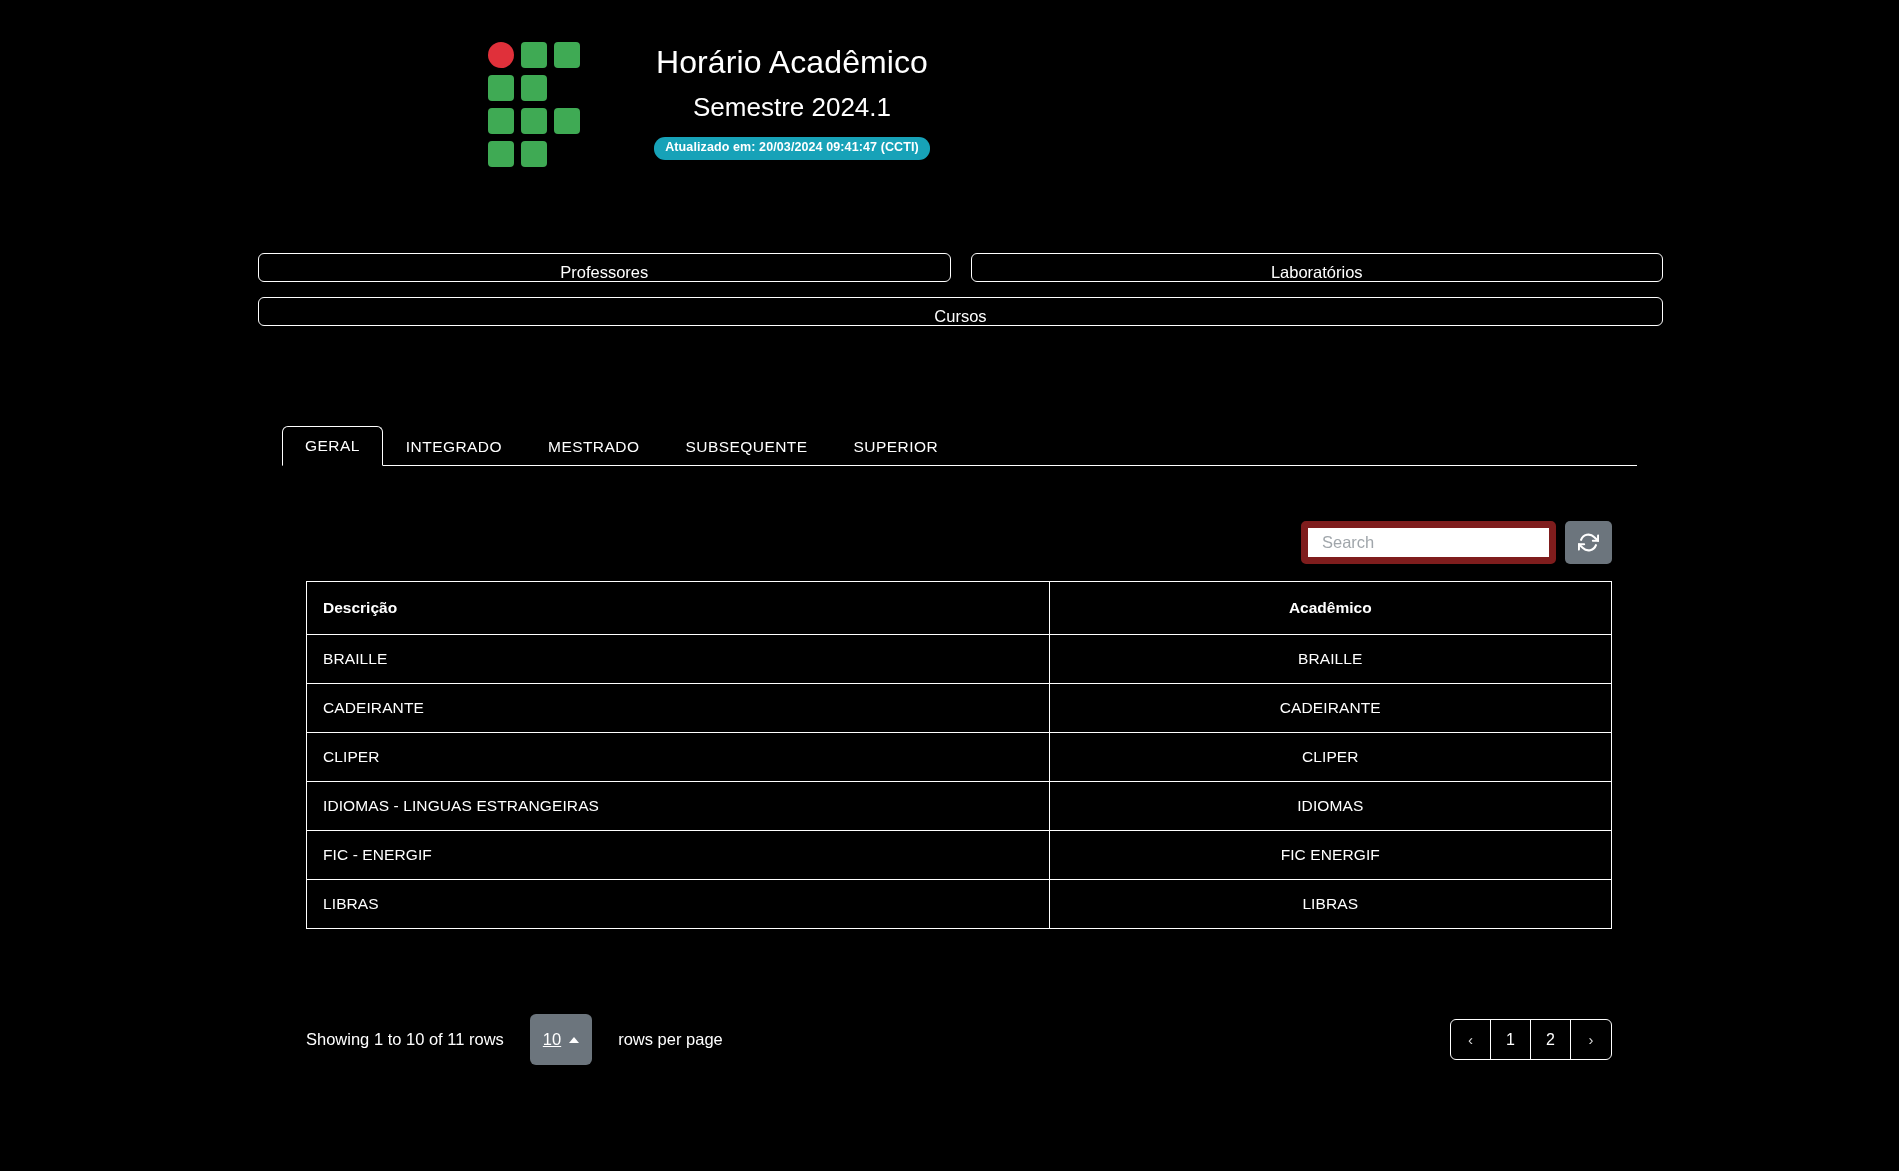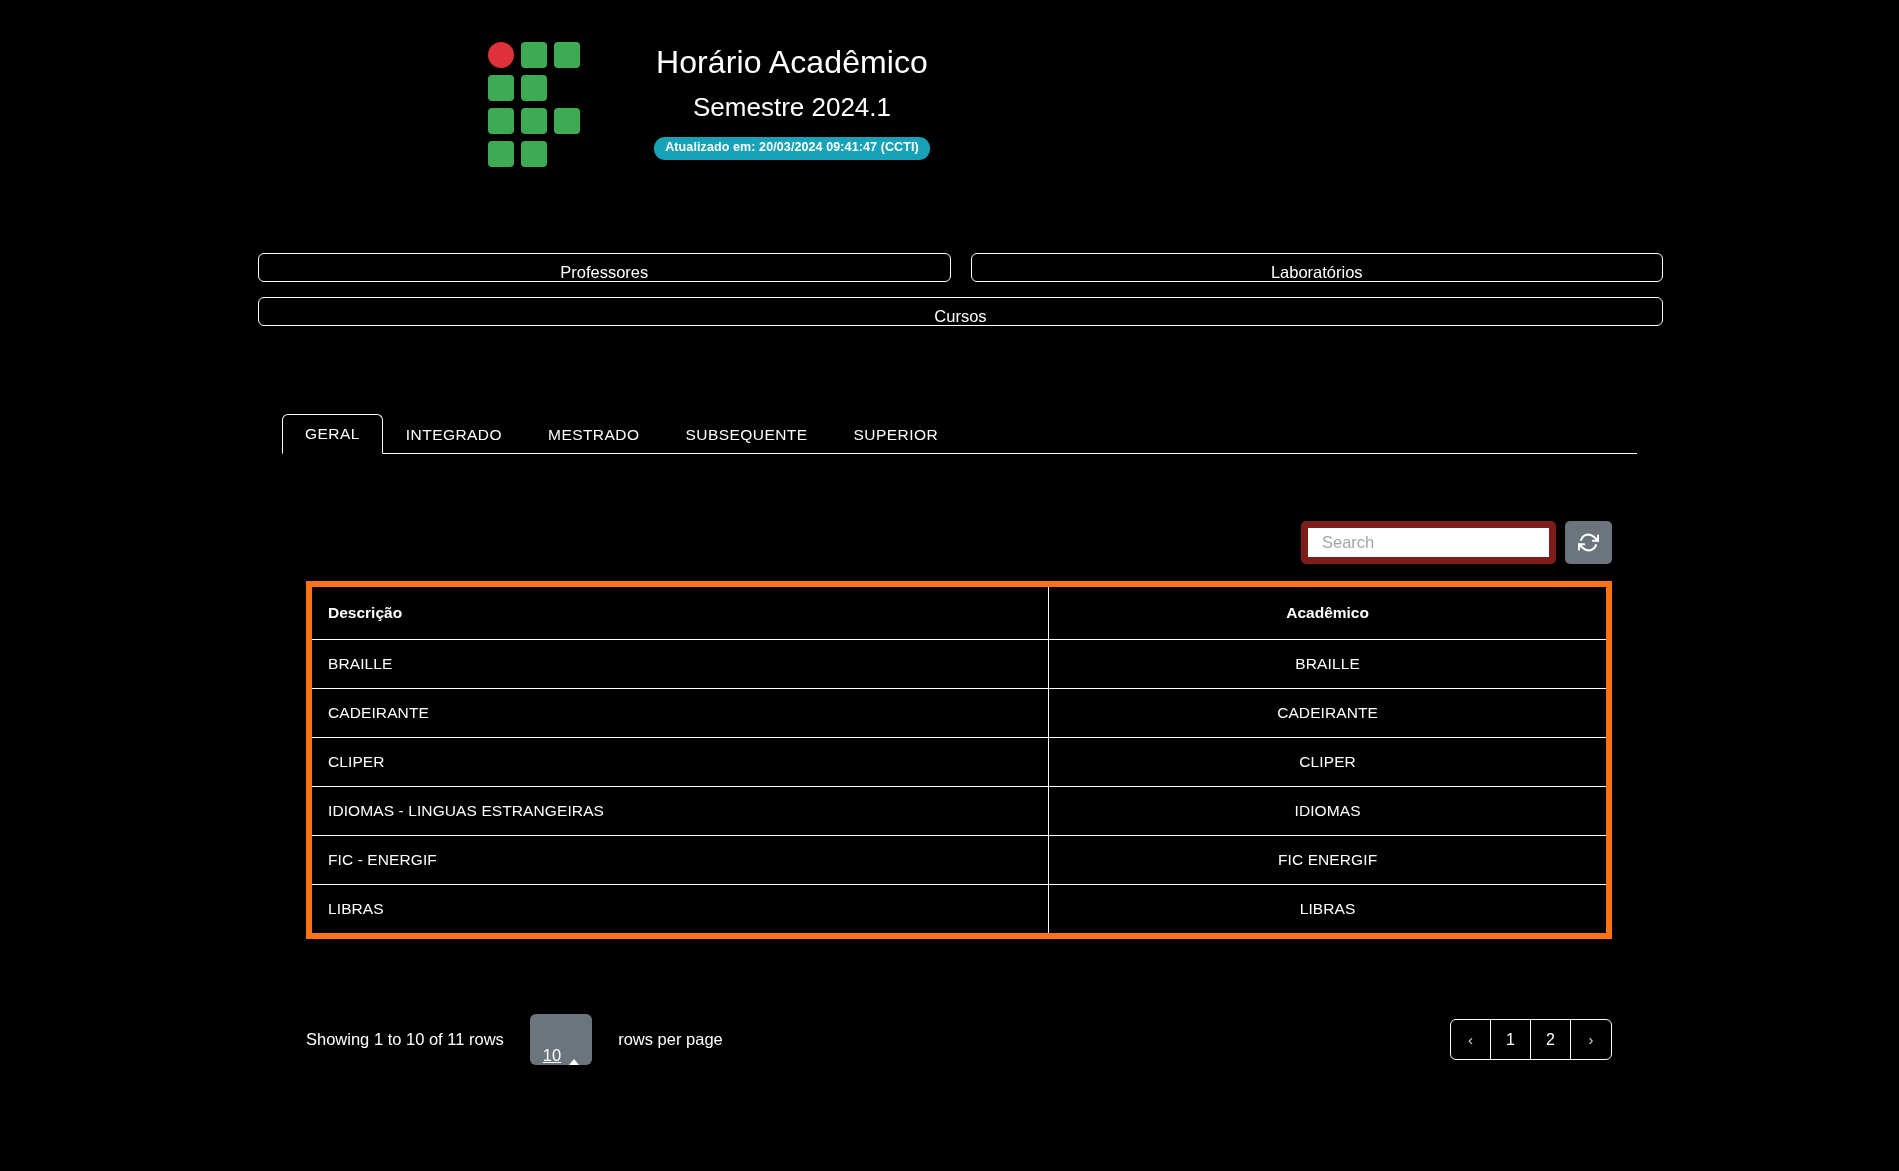--- a/index.html
+++ b/index.html
@@ -114,21 +114,21 @@
     text-align: center;
     cursor: pointer;
     padding: 0;
   }
   .obtn.full { flex: none; width: 100%; }
 
   
   .tabs-wrap {
     position: absolute;
     left: 282px;
-    top: 412px;
+    top: 424px;
     width: 1355px;
   }
   .tabs {
     display: flex;
     align-items: flex-end;
     border-bottom: 1px solid #ffffff;
     height: 42px;
   }
   .tab {
     font-size: 15.5px;
@@ -192,21 +192,21 @@
   .table-wrap {
     position: absolute;
     left: 306px;
     top: 581px;
     width: 1306px;
   }
   table.data {
     width: 100%;
     border-collapse: collapse;
     table-layout: fixed;
-    border: 6px solid #f97316;
+    border: 1px solid #f97316;
   }
   table.data th, table.data td {
     border: 1px solid #ffffff;
     color: #ffffff;
     font-family: "Liberation Sans", sans-serif;
   }
   table.data th {
     font-size: 15.5px;
     font-weight: 700;
     padding: 17px 16px;
@@ -245,21 +245,21 @@
   .page-size {
     background: #6c757d;
     border: none;
     border-radius: 6px;
     color: #ffffff;
     font-family: "Liberation Sans", sans-serif;
     font-size: 16.5px;
     height: 51px;
     padding: 0 13px;
     display: inline-flex;
-    align-items: flex-end;
+    align-items: center;
     gap: 8px;
     cursor: pointer;
     text-decoration: underline;
   }
   .caret-up {
     width: 0; height: 0;
     border-left: 5px solid transparent;
     border-right: 5px solid transparent;
     border-bottom: 6px solid #ffffff;
     display: inline-block;

